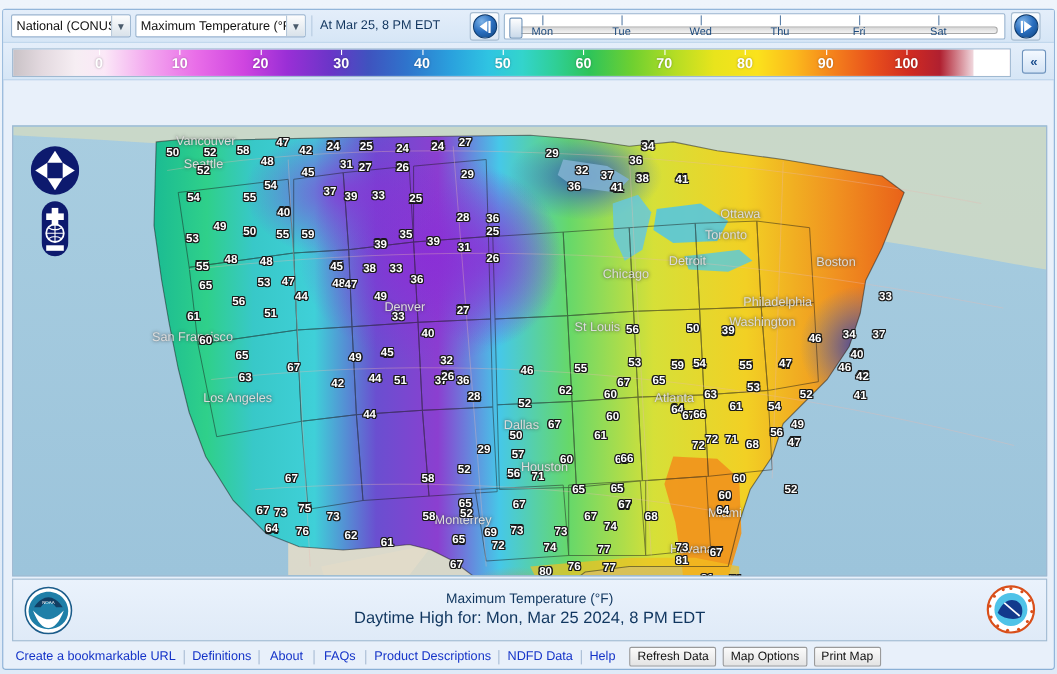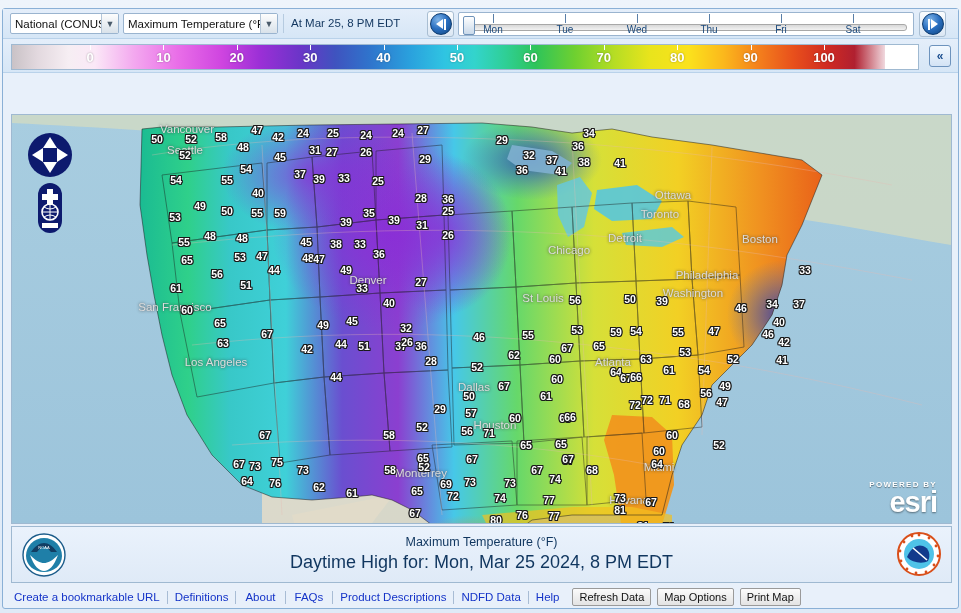--- a/index.html
+++ b/index.html
@@ -200,21 +200,21 @@
   
   .caption{
     position:absolute; left:8px; top:517px;
     width:941px; height:57px;
     background:linear-gradient(180deg,#eaf2fc,#dfeaf7);
     border:1px solid #9fb9d1;
     display:flex; align-items:center; justify-content:center;
   }
   .caption-text{ text-align:center; line-height:1.25; }
   .cap1{ font-size:12.5px; color:#10365f; }
-  .cap2{ font-size:18px; color:#10365f; }
+  .cap2{ font-size:15px; color:#10365f; }
   .cap3{ font-size:10px; color:#10365f; }
   .logo-noaa{ position:absolute; left:9px; top:5px; width:46px; height:46px; }
   .logo-nws{ position:absolute; right:9px; top:4px; width:46px; height:46px; }
   
   .footer{
     position:absolute; left:4px; top:578px;
     width:949px; height:20px;
     display:flex; align-items:center;
     gap:0px;
   }
@@ -673,24 +673,20 @@
         <div class="tlabel" style="left: 694px; top: 278px;">56</div>
         <div class="tlabel" style="left: 710px; top: 287px;">47</div>
         <div class="tlabel" style="left: 634px; top: 244px;">63</div>
         <div class="tlabel" style="left: 707px; top: 330px;">52</div>
         <div class="tlabel" style="left: 660px; top: 320px;">60</div>
         <div class="tlabel" style="left: 623px; top: 290px;">72</div>
         <div class="tlabel" style="left: 558px; top: 302px;">66</div>
         <div class="tlabel" style="left: 587px; top: 231px;">65</div>
       </div>
 
-    <div class="esri">
-      <div class="pb">POWERED BY</div>
-      <div class="nm">esri</div>
-    </div>
   </div>
 
   <div class="caption">
     <div class="logo-noaa">
       <svg width="46" height="46" viewBox="0 0 46 46">
         <circle cx="23" cy="23" r="21" fill="#ffffff" stroke="#1b5c8a" stroke-width="1.4"></circle>
         <path d="M23,6 C33,6 41,14 41,24 C41,33 33,40 23,40 C13,40 5,33 5,24 C5,14 13,6 23,6 Z" fill="#1f7fa8"></path>
         <path d="M10,20 C14,14 19,11 23,11 C27,11 32,14 36,20 L30,20 C27,16 25,15 23,15
                  C21,15 19,16 16,20 Z" fill="#123e63"></path>
         <path d="M9,23 C13,34 18,39 23,39 C28,39 33,34 37,23 C31,29 27,31 23,31 C19,31 15,29 9,23 Z" fill="#ffffff"></path>

